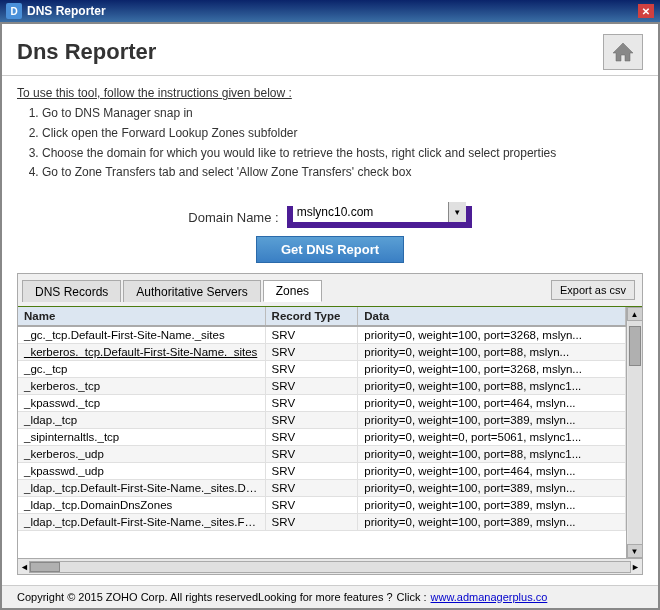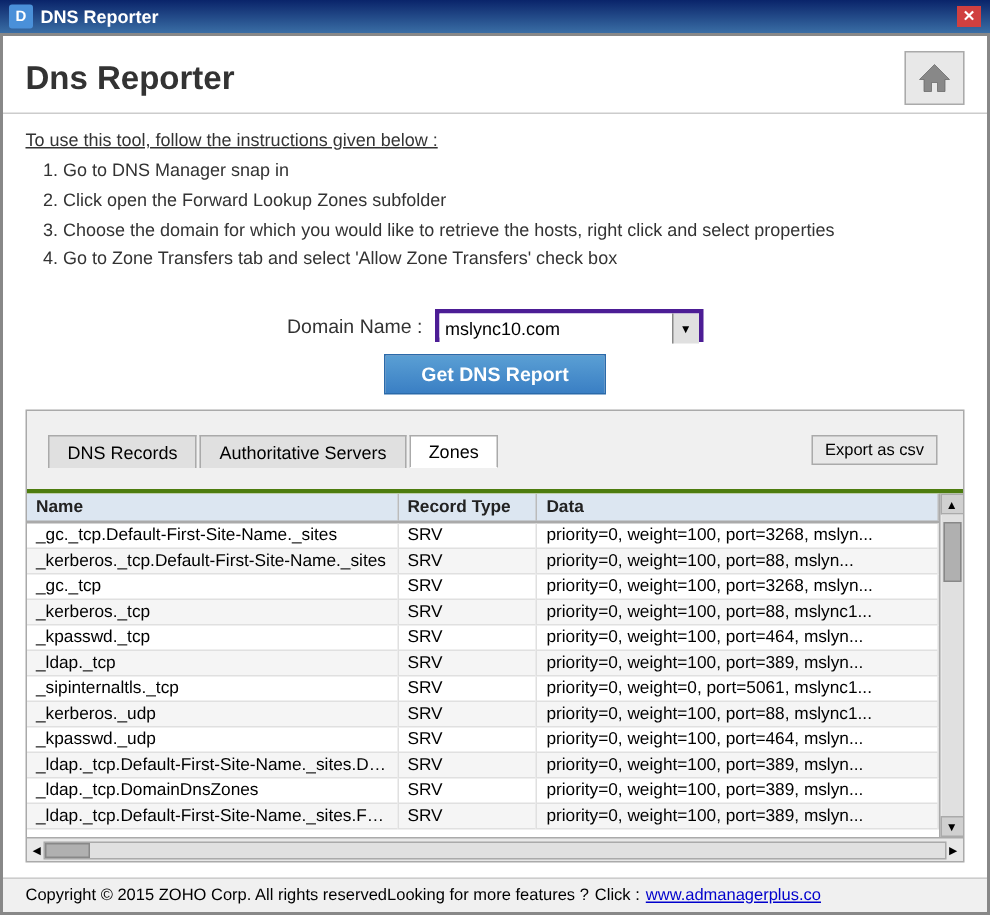--- a/index.html
+++ b/index.html
@@ -113,22 +113,22 @@
       justify-content: center;
       margin: 12px 0 8px 0;
       gap: 8px;
     }
     .form-label {
       font-size: 13px;
       color: #333;
     }
     .domain-input-wrapper {
       display: flex;
-      align-items: flex-start;
-      border: 3px solid #4c1d95;
+      align-items: flex-end;
+      border: 6px solid #4c1d95;
       background: white;
       height: 22px;
     }
     .domain-input {
       border: none;
       outline: none;
       padding: 2px 4px;
       font-size: 12px;
       width: 155px;
       height: 20px;
@@ -158,23 +158,23 @@
     .tabs-section {
       flex: 1;
       display: flex;
       flex-direction: column;
       border: 1px solid #aaa;
     }
     .tabs-header {
       display: flex;
       align-items: flex-end;
       background: #f0f0f0;
-      border-bottom: 3px solid #4d7c0f;
+      border-bottom: 1px solid #4d7c0f;
       justify-content: space-between;
-      padding: 14px;
+      padding: 4px;
     }
     .tabs-left {
       display: flex;
     }
     .tab {
       padding: 4px 12px;
       border: 1px solid #aaa;
       border-bottom: none;
       background: #e0e0e0;
       cursor: pointer;
@@ -383,21 +383,21 @@
                 <th style="width:260px">Data</th>
               </tr>
             </thead>
             <tbody id="table-body">
             <tr>
       <td style="max-width:240px;overflow:hidden;text-overflow:ellipsis;white-space:nowrap;">_gc._tcp.Default-First-Site-Name._sites</td>
       <td>SRV</td>
       <td style="max-width:260px;overflow:hidden;text-overflow:ellipsis;white-space:nowrap;">priority=0, weight=100, port=3268, mslyn...</td>
     </tr>
                 <tr>
-      <td style="max-width:240px;overflow:hidden;text-overflow:ellipsis;white-space:nowrap;">_kerberos._tcp.Default-First-Site-Name._sites</td>
+      <td style="max-width:240px;overflow:hidden;text-overflow:ellipsis;white-space:nowrap;text-decoration:underline;">_kerberos._tcp.Default-First-Site-Name._sites</td>
       <td>SRV</td>
       <td style="max-width:260px;overflow:hidden;text-overflow:ellipsis;white-space:nowrap;">priority=0, weight=100, port=88, mslyn...</td>
     </tr>
                 <tr>
       <td style="max-width:240px;overflow:hidden;text-overflow:ellipsis;white-space:nowrap;margin-top:21px;">_gc._tcp</td>
       <td>SRV</td>
       <td style="max-width:260px;overflow:hidden;text-overflow:ellipsis;white-space:nowrap;">priority=0, weight=100, port=3268, mslyn...</td>
     </tr>
                 <tr>
       <td style="max-width:240px;overflow:hidden;text-overflow:ellipsis;white-space:nowrap;">_kerberos._tcp</td>

